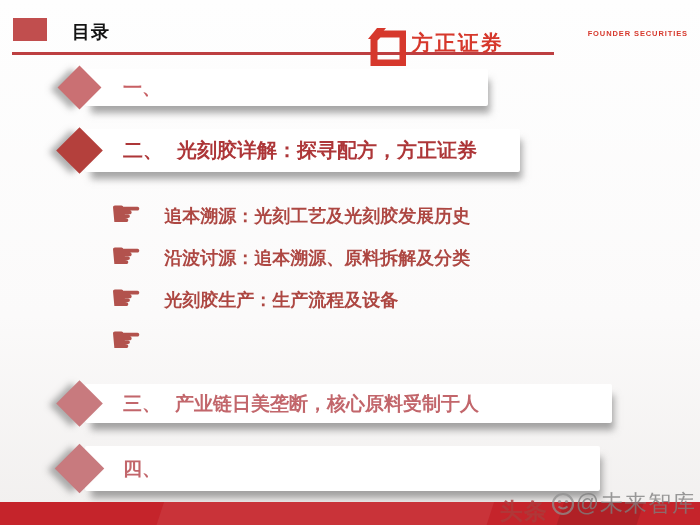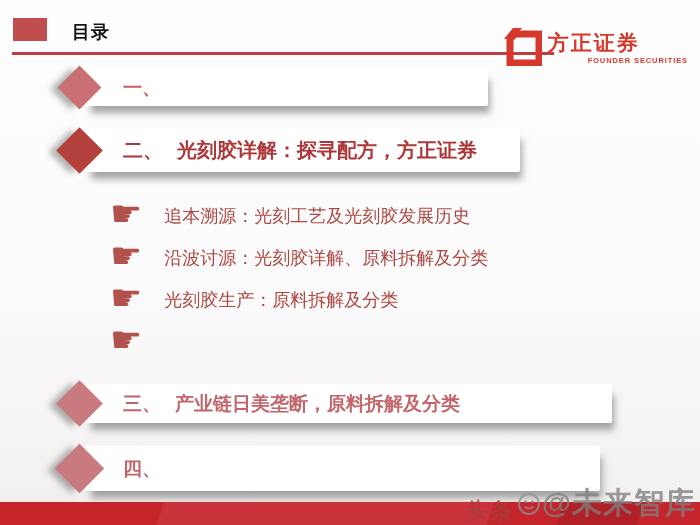--- a/index.html
+++ b/index.html
@@ -7,21 +7,21 @@
     position:relative;width:700px;height:525px;overflow:hidden;
     background:linear-gradient(180deg,#fefefe 0%,#fbfafa 60%,#f1efee 100%);
     font-family:"Liberation Sans","DejaVu Sans",sans-serif;
   }
   
   .hdr-square{position:absolute;left:13px;top:18px;width:34px;height:23px;background:#c14e4e;}
   .hdr-title{position:absolute;left:58px;top:20px;font-size:18px;font-weight:bold;color:#141414;letter-spacing:1px;margin-left:14px;}
   .hdr-rule{position:absolute;left:12px;top:52px;width:542px;height:3px;background:#bd3f41;}
   .logo{position:absolute;right:12px;top:26px;display:flex;align-items:flex-start;}
   .logo-cube{width:40px;height:40px;margin-right:6px;}
-  .logo-txt{display:flex;flex-direction:column;line-height:1;}
+  .logo-txt{display:flex;line-height:1;gap:44px;}
   .logo-cn{font-size:21px;font-weight:bold;color:#d6382c;letter-spacing:2px;margin-top:6px;}
   .logo-en{font-size:7.5px;font-weight:bold;color:#d6382c;letter-spacing:0.9px;margin-top:4px;padding-left:40px;}
   
   .row{position:absolute;left:85px;background:#ffffff;border-radius:2px;
        box-shadow:4px 9px 7px -2px rgba(95,95,95,0.55);}
   .row-text{position:absolute;left:38px;top:0;bottom:0;display:flex;align-items:center;
             font-weight:bold;white-space:nowrap;}
   .row-index{margin-right:14px;}
   .diamond{position:absolute;transform:rotate(45deg);
            box-shadow:-5px 7px 6px -1px rgba(100,100,100,0.5);}
@@ -34,33 +34,33 @@
   .row3{top:384px;width:527px;height:39px;}
   .row3 .row-text{font-size:19px;color:#c2666b;}
   .d3{left:-22px;top:3px;width:33px;height:33px;background:#c87a7e;}
   .row4{top:446px;width:515px;height:45px;}
   .row4 .row-text{font-size:19px;color:#c2666b;}
   .d4{left:-23px;top:5px;width:35px;height:35px;background:#c87a7e;}
   
   .sub{position:absolute;left:110px;height:38px;display:flex;align-items:center;white-space:nowrap;}
   .sub .finger{font-family:"DejaVu Sans",sans-serif;font-size:36px;color:#b2524d;
                line-height:1;margin-right:22px;transform:translateY(-2px);}
-  .sub .sub-label{font-size:18px;font-weight:normal;color:#ad4742;}
+  .sub .sub-label{font-size:18px;font-weight:bold;color:#ad4742;}
   .s1{top:197px;} .s2{top:239px;} .s3{top:281px;} .s4{top:323px;}
   
   .bottom-bar{position:absolute;left:0;bottom:0;width:700px;height:23px;background:#c5242b;overflow:hidden;}
   .bar-seg{position:absolute;top:-5px;height:35px;transform:skewX(-18deg);}
   .seg-light{left:160px;width:330px;background:rgba(255,255,255,0.07);}
   .seg-dark{left:560px;width:80px;background:rgba(0,0,0,0.10);}
   
   .watermark{position:absolute;right:4px;top:480px;display:flex;align-items:center;
              z-index:5;filter:blur(0.4px);white-space:nowrap;}
   .wm-prefix{font-size:23px;font-weight:bold;color:rgba(170,60,60,0.80);letter-spacing:1px;margin-top:16px;}
   .wm-logo{width:24px;height:24px;margin:0 1px 0 3px;opacity:0.75;}
-  .wm-suffix{font-size:30px;font-weight:bold;color:rgba(125,125,125,0.78);letter-spacing:1px;}
+  .wm-suffix{font-size:23px;font-weight:normal;color:rgba(125,125,125,0.78);letter-spacing:1px;}
 </style>
 </head>
 <body>
 
 <div class="slide">
 
   <div class="hdr-square"></div>
   <div class="hdr-title">目录</div>
   <div class="hdr-rule"></div>
 
@@ -89,35 +89,35 @@
       <span>光刻胶详解：探寻配方，方正证券</span>
     </div>
   </div>
 
   <div class="sub s1">
     <span class="finger">☛</span>
     <span class="sub-label">追本溯源：光刻工艺及光刻胶发展历史</span>
   </div>
   <div class="sub s2">
     <span class="finger">☛</span>
-    <span class="sub-label">沿波讨源：光刻胶详解、原料拆解及分类</span>
+    <span class="sub-label">沿波讨源：追本溯源、原料拆解及分类</span>
   </div>
   <div class="sub s3">
     <span class="finger">☛</span>
-    <span class="sub-label">光刻胶生产：原料拆解及分类</span>
+    <span class="sub-label">光刻胶生产：生产流程及设备</span>
   </div>
   <div class="sub s4">
     <span class="finger">☛</span>
   </div>
 
   <div class="row row3">
     <div class="diamond d3"></div>
     <div class="row-text">
       <span class="row-index">三、</span>
-      <span>产业链日美垄断，原料拆解及分类</span>
+      <span>产业链日美垄断，核心原料受制于人</span>
     </div>
   </div>
 
   <div class="row row4">
     <div class="diamond d4"></div>
     <div class="row-text">
       <span class="row-index">四、</span>
     </div>
   </div>
 

